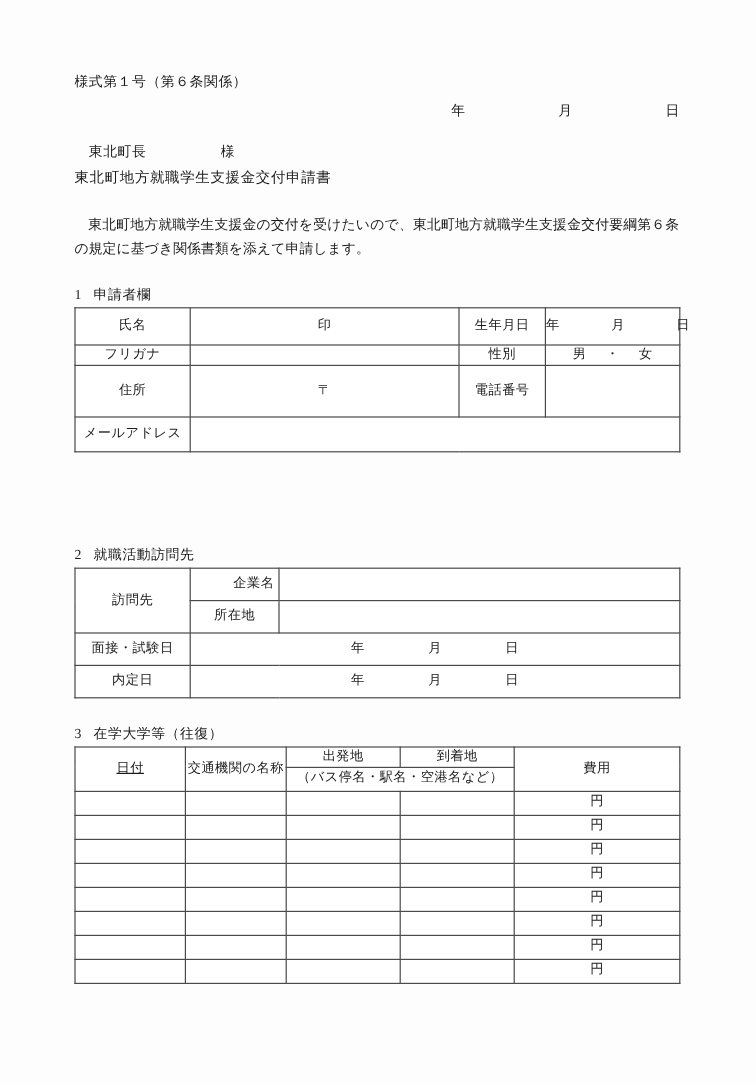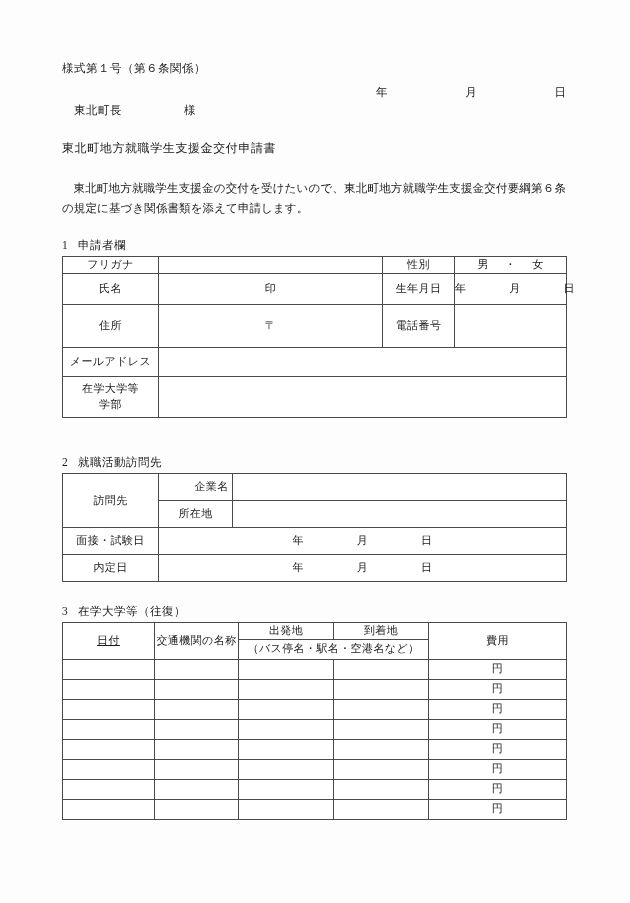--- a/index.html
+++ b/index.html
@@ -42,21 +42,21 @@
     top: 85px;
     width: 190px;
     display: flex;
     justify-content: space-between;
     font-size: 11.5px;
   }
   .date-line span { display: inline-block; }
   .addressee {
     position: absolute;
     left: 12px;
-    top: 103px;
+    top: 119px;
     font-size: 11.5px;
     letter-spacing: 0.5px;
     white-space: nowrap;
   }
   .addressee .hon { display: inline-block; margin-left: 62px; }
 
   .doc-title {
     position: absolute;
     left: 0;
     top: 140px;
@@ -159,51 +159,47 @@
 
     <table class="form" style="left:0; top:256px; width:504px;">
       <colgroup>
         <col style="width:96px">
         <col style="width:224px">
         <col style="width:72px">
         <col style="width:112px">
       </colgroup>
       <tbody>
         <tr>
+          <td style="height:30px;">氏名</td>
+          <td class="right-in"><span>印</span></td>
+          <td>生年月日</td>
+          <td><span class="ymd">
+                <span>年</span>
+                <span>月</span>
+                <span>日</span>
+              </span></td>
+        </tr>
+        <tr>
           <td>フリガナ</td>
           <td class="blank"></td>
           <td>性別</td>
           <td><span class="mf">
                 <span>男</span>
                 <span>・</span>
                 <span>女</span>
               </span></td>
         </tr>
         <tr>
-          <td style="height:30px;">氏名</td>
-          <td class="right-in"><span>印</span></td>
-          <td>生年月日</td>
-          <td><span class="ymd">
-                <span>年</span>
-                <span>月</span>
-                <span>日</span>
-              </span></td>
-        </tr>
-        <tr>
           <td style="height:42px;">住所</td>
           <td class="tl"><span>〒</span></td>
           <td>電話番号</td>
           <td class="blank"></td>
         </tr>
         <tr>
           <td style="height:28px;">メールアドレス</td>
-          <td class="blank" colspan="3"></td>
-        </tr>
-        <tr>
-          <td class="two-line" style="height:40px;"><span>在学大学等</span><br><span>学部</span></td>
           <td class="blank" colspan="3"></td>
         </tr>
       </tbody>
     </table>
 
     <div class="sec-label" style="left:0; top:455px;"><span class="num">2</span><span>就職活動訪問先</span></div>
 
     <table class="form" style="left:0; top:473px; width:504px;">
       <colgroup>
         <col style="width:96px">

